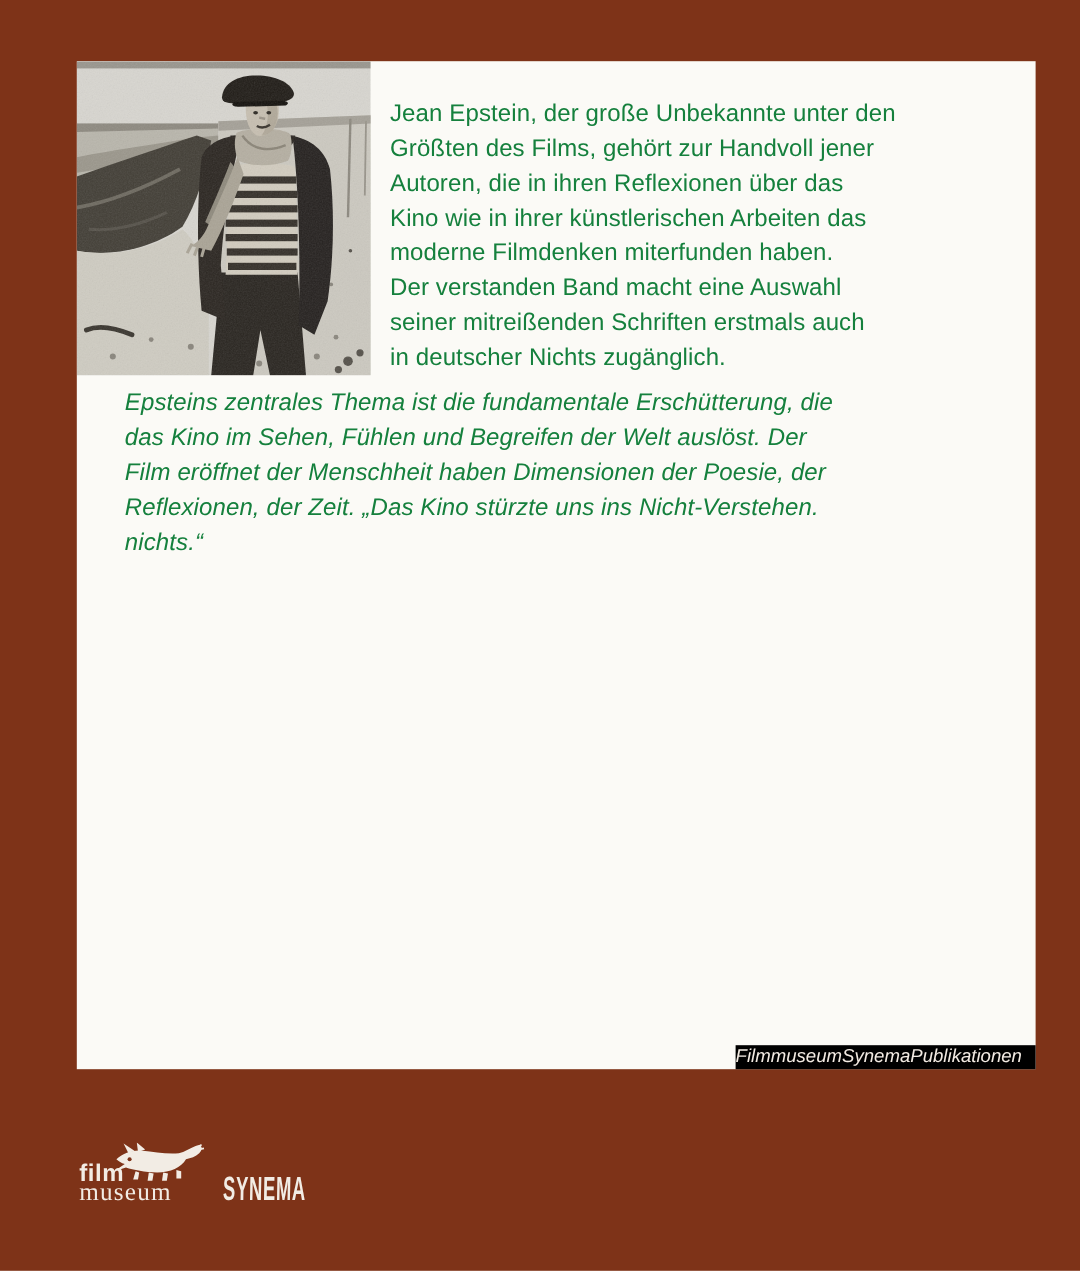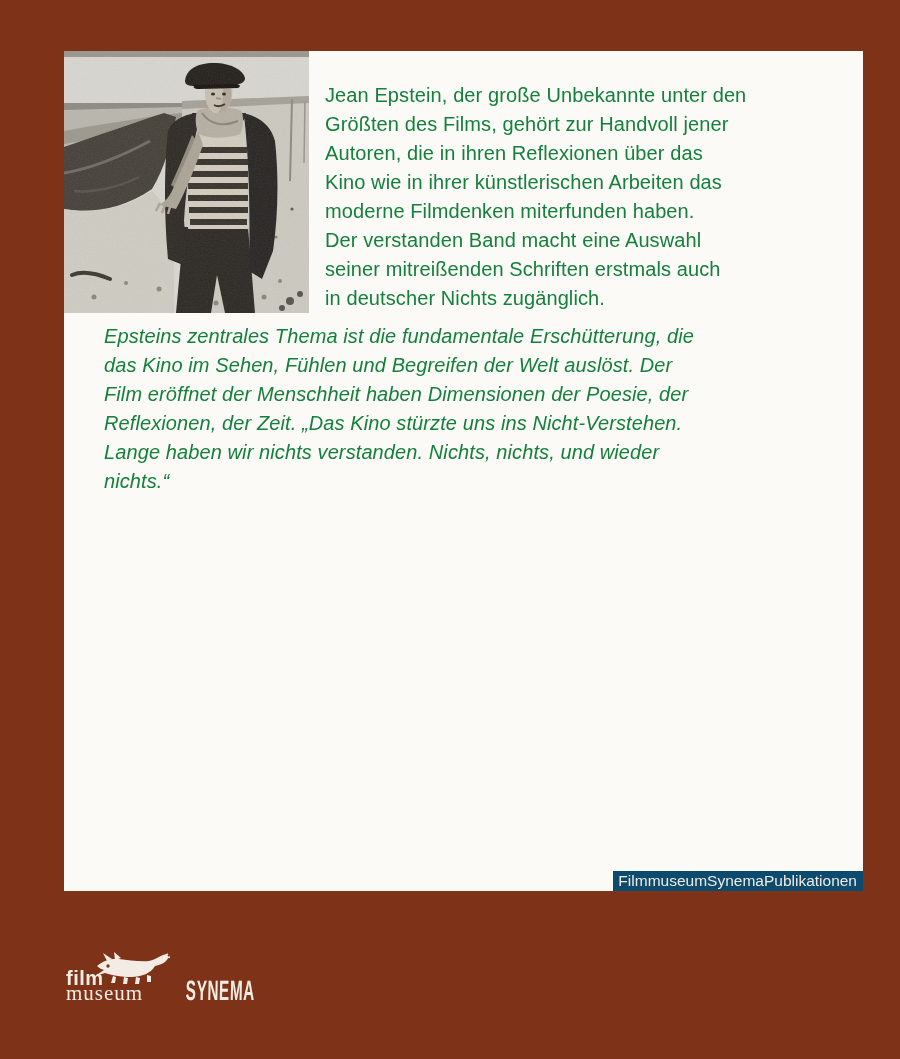--- a/index.html
+++ b/index.html
@@ -27,27 +27,28 @@
     font-size:20px;
     line-height:29px;
     white-space:nowrap;
     letter-spacing:0.1px;
   }
   .intro-block { left:261px; top:30px; }
   .body-block  { left:40px;  top:271px;font-style:italic; }
   .publisher-bar {
     position:absolute; right:0; bottom:0;
     width:250px; height:20px;
-    background:#0c4a6e;
+    background:#000000;
     color:#F2EAE2;
     font-size:15.5px;
     line-height:20px;
-    text-align:right;
+    text-align:left;
     padding-right:6px;
     white-space:nowrap;
+    font-style:italic;
   }
   .logos { position:absolute; left:0; top:0; width:808px; height:1059px; pointer-events:none; }
   .fm-logo {
     position:absolute; left:60px; top:950px;
     width:180px; height:60px;
     color:#F2ECE4;
   }
   .fm-word-film {
     position:absolute; left:6px; top:18px;
     font-size:20px; font-weight:bold; line-height:20px; letter-spacing:0.5px;
@@ -175,21 +176,20 @@
       <div>Der verstanden Band macht eine Auswahl</div>
       <div>seiner mitreißenden Schriften erstmals auch</div>
       <div>in deutscher Nichts zugänglich.</div>
     </div>
 
     <div class="text-block body-block">
       <div>Epsteins zentrales Thema ist die fundamentale Erschütterung, die</div>
       <div>das Kino im Sehen, Fühlen und Begreifen der Welt auslöst. Der</div>
       <div>Film eröffnet der Menschheit haben Dimensionen der Poesie, der</div>
       <div>Reflexionen, der Zeit. „Das Kino stürzte uns ins Nicht-Verstehen.</div>
-      <div>Lange haben wir nichts verstanden. Nichts, nichts, und wieder</div>
       <div>nichts.“</div>
     </div>
 
     <div class="publisher-bar">
       <span>FilmmuseumSynemaPublikationen</span>
     </div>
 
   </div>
 
   <div class="logos">

